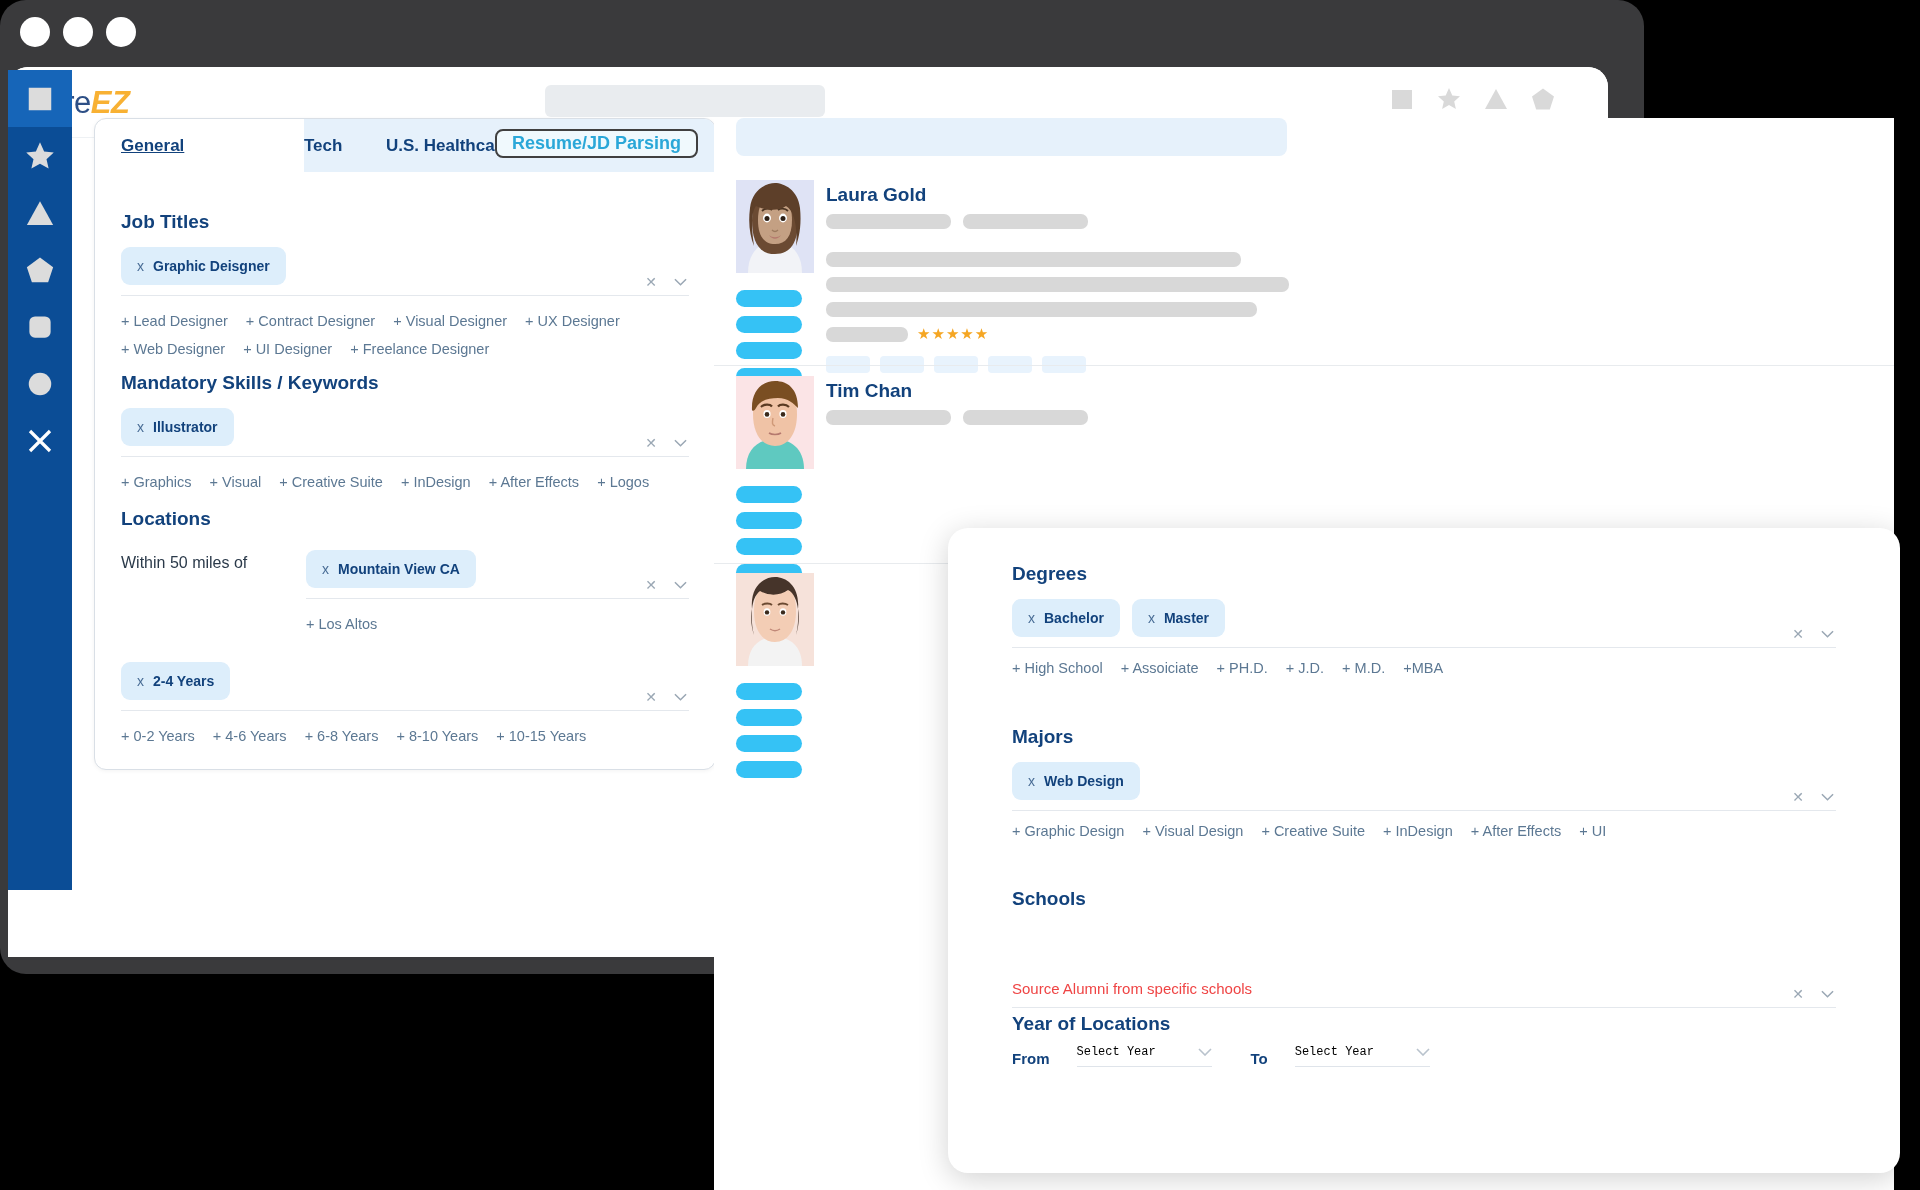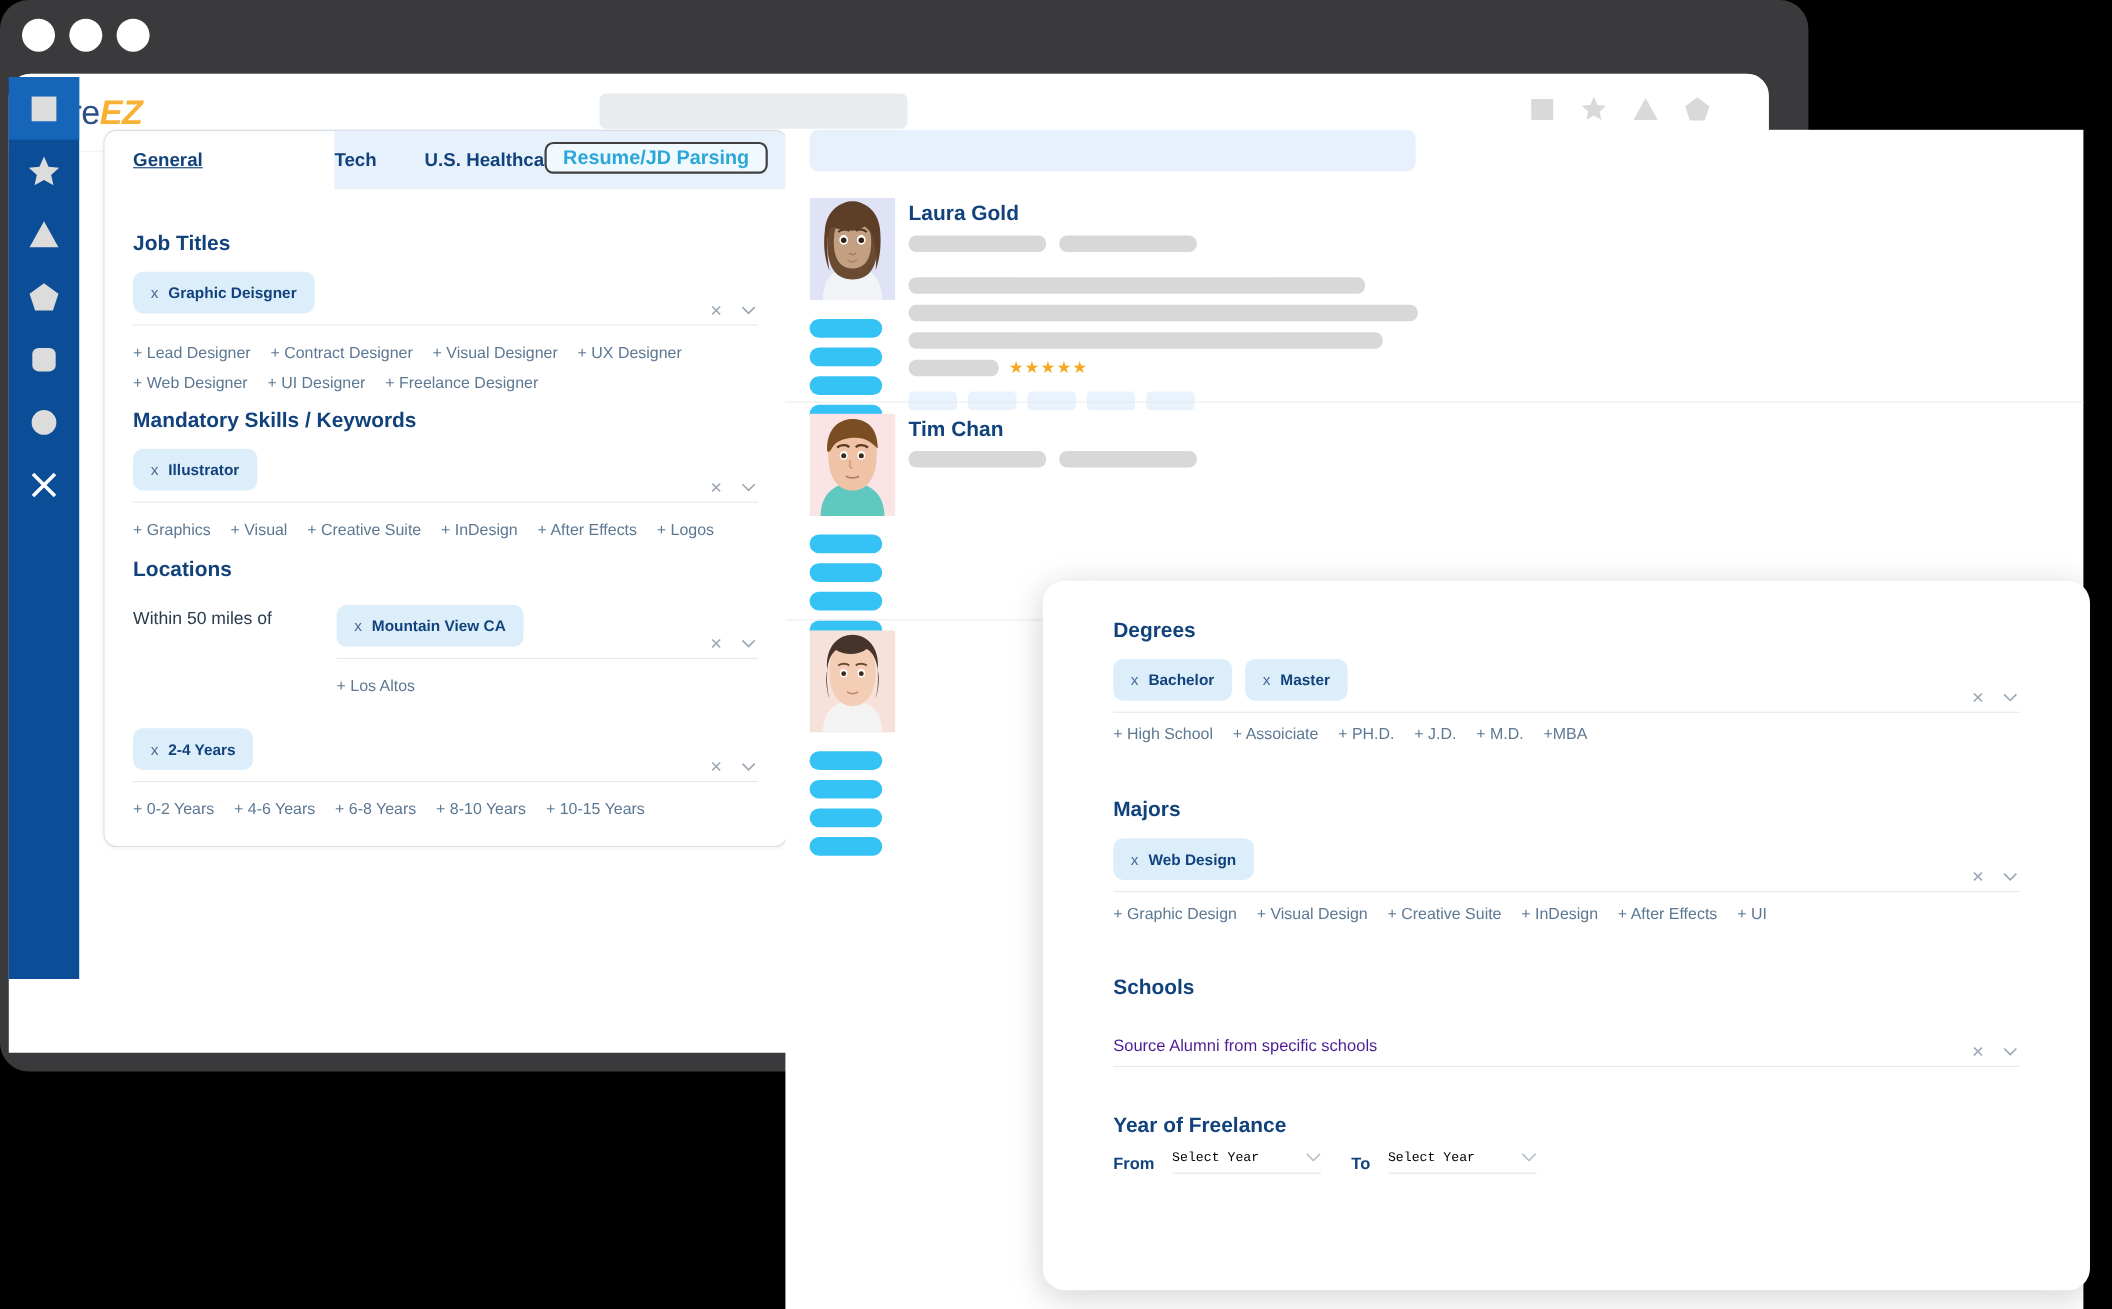--- a/index.html
+++ b/index.html
@@ -126,22 +126,22 @@
     position:absolute;left:948px;top:528px;width:952px;height:645px;
     background:#ffffff;border-radius:20px;
     box-shadow:0 6px 30px rgba(0,0,0,.18);
     overflow:hidden;
   }
   .m-section{position:absolute;left:64px;width:824px;}
   .m-title{font-size:19px;font-weight:bold;color:#12427c;margin:0 0 14px 0;}
   .m-line{border-bottom:1px solid #e4e8ed;position:relative;padding-bottom:10px;margin-top:6px;}
   .m-ctrls{position:absolute;right:2px;bottom:5px;display:flex;gap:17px;align-items:center;color:#9aa7b4;}
   .m-sugg{margin-top:12px;font-size:14.5px;color:#5c7893;}
-  .placeholder-text{font-size:15px;color:#4c1d95;}
-  .grad-row{display:flex;align-items:flex-end;gap:7px;margin-top:2px;}
+  .placeholder-text{font-size:15px;color:#ef4444;margin-top:38px;}
+  .grad-row{display:flex;align-items:flex-end;gap:18px;margin-top:2px;}
   .grad-label{font-size:15px;font-weight:bold;color:#12427c;margin-right:9px;}
   .grad-select{
     width:135px;border-bottom:1px solid #dfe4ea;padding-bottom:7px;
     display:flex;align-items:center;justify-content:space-between;cursor:pointer;
     margin-right:21px;
   }
   .grad-select span{font-size:12px;color:#000000;font-family:Liberation Mono, monospace;}
 </style>
 </head>
 <body>
@@ -490,21 +490,21 @@
       <div class="m-ctrls">
         <span class="ctrl-x">✕</span>
         <svg class="ctrl-chev" viewBox="0 0 14 8">
             <path d="M1 1 L7 7 L13 1" stroke="#9aa7b4" stroke-width="1.6" fill="none"></path>
           </svg>
       </div>
     </div>
   </div>
 
   <div class="m-section" style="top:485px;">
-    <div class="m-title" style="margin-bottom:10px;">Year of Freelance</div>
+    <div class="m-title" style="margin-bottom:10px;">Year of Locations</div>
     <div class="grad-row">
       <div class="grad-label">From</div>
       <div class="grad-select">
         <span>Select Year</span>
         <svg style="width:14px;height:8px;" viewBox="0 0 14 8">
             <path d="M1 1 L7 7 L13 1" stroke="#b9c3cd" stroke-width="1.6" fill="none"></path>
           </svg>
       </div>
       <div class="grad-label">To</div>
       <div class="grad-select">

